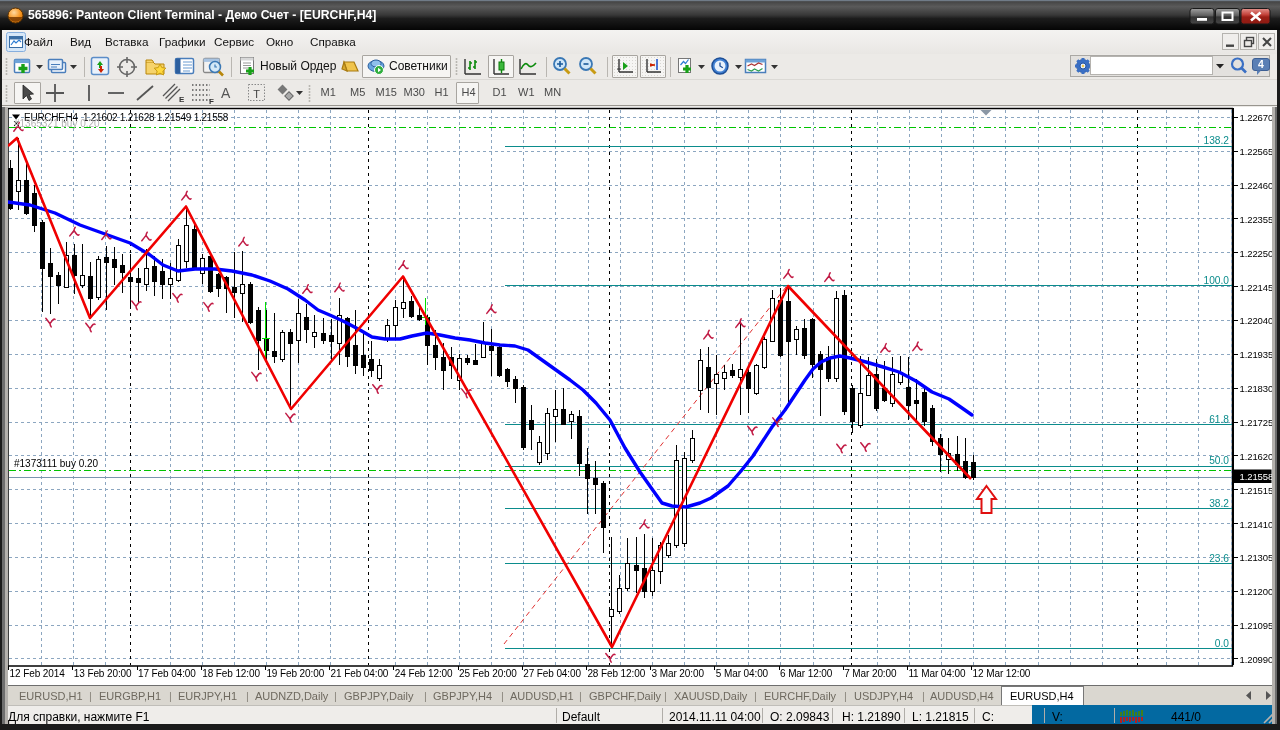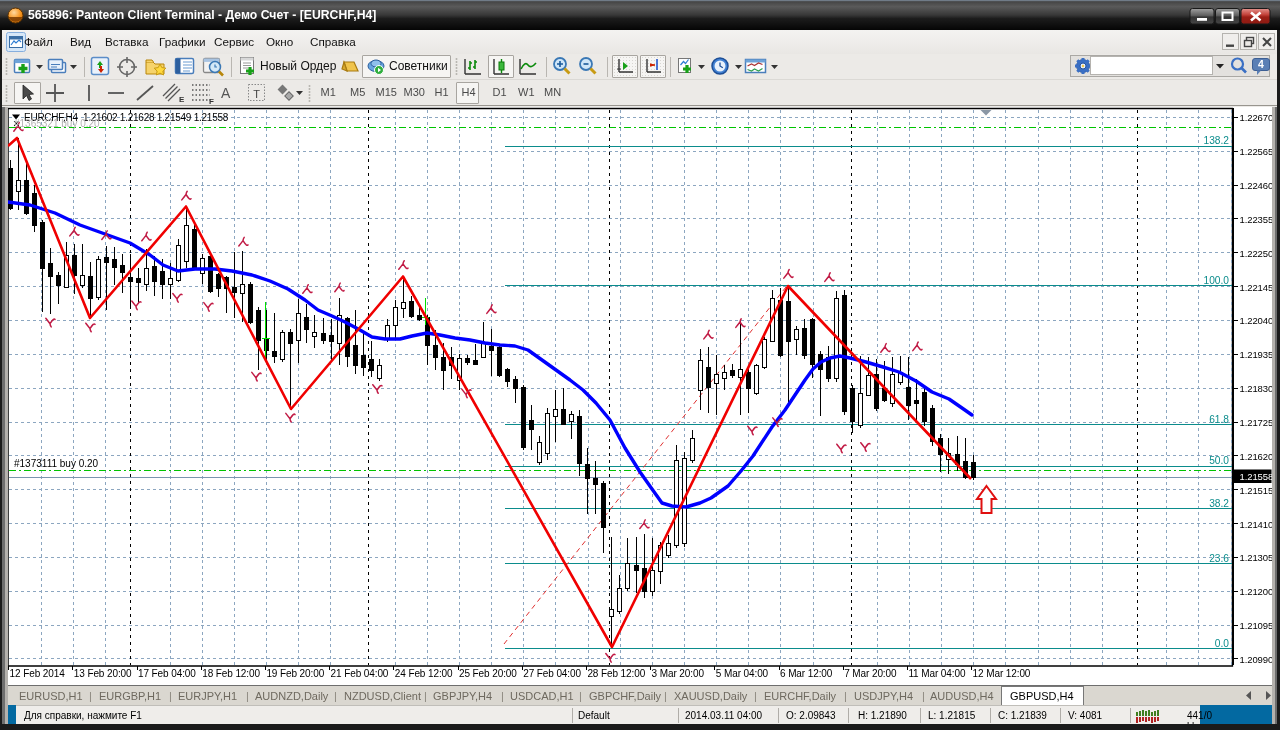--- a/index.html
+++ b/index.html
@@ -10,21 +10,21 @@
 #tb1 {position:absolute;left:0;top:54px;width:1280px;height:26px;background:#ECEAE7;border-bottom:1px solid #dbd9d5}
 #tb2 {position:absolute;left:0;top:80px;width:1280px;height:26px;background:#ECEAE7}
 .tbtext {position:absolute;top:5px;font-size:12px;color:#111}
 .tf {position:absolute;top:6px;font-size:11px;color:#4a4a4a}
 .pressed {position:absolute;background:#f6f5f3;border:1px solid #a8a5a0;border-radius:1px}
 .pressed.dotted {background-image:radial-gradient(#d8d6d2 1px,transparent 1px);background-size:3px 3px}
 .wbtn {position:absolute;top:3px;width:17px;height:17px;background:#f0eeec;border:1px solid #b5b3af}
 #mdi {position:absolute;left:0;top:105px;width:1280px;height:580px;background:#ECEAE7;border-top:1px solid #98958f}
 #mdi-inner {position:absolute;left:2px;top:1px;width:1276px;height:578px;background:#fff}
 #tabs {position:absolute;left:0;top:685px;width:1280px;height:20px;background:#DAD7D0;border-top:1px solid #6e6e6e;font-size:11px}
-#status {position:absolute;left:16px;top:705px;width:1184px;height:19px;background:#EFEDEA;border-top:1px solid #c0beb9;font-size:10px;color:#000}
+#status {position:absolute;left:0;top:705px;width:1032px;height:19px;background:#EFEDEA;border-top:1px solid #c0beb9;font-size:12px;color:#000}
 #bottom-edge {position:absolute;left:0;top:724px;width:1280px;height:6px;background:#1b1b1b}
 #left-edge {position:absolute;left:0;top:30px;width:2px;height:700px;background:#1b1b1b}
 #right-edge {position:absolute;left:1277px;top:30px;width:3px;height:700px;background:#1b1b1b}
 svg {display:block}
 </style></head>
 <body>
 <div id="wrap">
 <div id="titlebar">
 <svg width="1280" height="30" style="position:absolute;left:0;top:0">
 <defs>
@@ -759,50 +759,50 @@
 <line x1="907.4" y1="665.5" x2="907.4" y2="669.5" stroke="#000" stroke-width="1" shape-rendering="crispEdges"></line>
 <text x="908.4" y="677" font-family="Liberation Sans" font-size="10" letter-spacing="-0.1" fill="#000">11 Mar 04:00</text>
 <line x1="971.6" y1="665.5" x2="971.6" y2="669.5" stroke="#000" stroke-width="1" shape-rendering="crispEdges"></line>
 <text x="972.6" y="677" font-family="Liberation Sans" font-size="10" letter-spacing="-0.1" fill="#000">12 Mar 12:00</text>
 </svg>
 <div id="tabs">
       <span style="position:absolute;left:19px;top:4px;color:#6e695f">EURUSD,H1</span>
       <span style="position:absolute;left:99px;top:4px;color:#6e695f">EURGBP,H1</span>
       <span style="position:absolute;left:178px;top:4px;color:#6e695f">EURJPY,H1</span>
       <span style="position:absolute;left:255px;top:4px;color:#6e695f">AUDNZD,Daily</span>
-      <span style="position:absolute;left:344px;top:4px;color:#6e695f">NZDUSD,Client</span>
+      <span style="position:absolute;left:344px;top:4px;color:#6e695f">GBPJPY,Daily</span>
       <span style="position:absolute;left:433px;top:4px;color:#6e695f">GBPJPY,H4</span>
-      <span style="position:absolute;left:510px;top:4px;color:#6e695f">USDCAD,H1</span>
+      <span style="position:absolute;left:510px;top:4px;color:#6e695f">AUDUSD,H1</span>
       <span style="position:absolute;left:589px;top:4px;color:#6e695f">GBPCHF,Daily</span>
       <span style="position:absolute;left:674px;top:4px;color:#6e695f">XAUUSD,Daily</span>
       <span style="position:absolute;left:764px;top:4px;color:#6e695f">EURCHF,Daily</span>
       <span style="position:absolute;left:854px;top:4px;color:#6e695f">USDJPY,H4</span>
       <span style="position:absolute;left:930px;top:4px;color:#6e695f">AUDUSD,H4</span>
       <span style="position:absolute;left:89px;top:4px;color:#8a867d">|</span>
       <span style="position:absolute;left:169px;top:4px;color:#8a867d">|</span>
       <span style="position:absolute;left:246px;top:4px;color:#8a867d">|</span>
       <span style="position:absolute;left:334px;top:4px;color:#8a867d">|</span>
       <span style="position:absolute;left:424px;top:4px;color:#8a867d">|</span>
       <span style="position:absolute;left:501px;top:4px;color:#8a867d">|</span>
       <span style="position:absolute;left:579px;top:4px;color:#8a867d">|</span>
       <span style="position:absolute;left:664px;top:4px;color:#8a867d">|</span>
       <span style="position:absolute;left:754px;top:4px;color:#8a867d">|</span>
       <span style="position:absolute;left:844px;top:4px;color:#8a867d">|</span>
       <span style="position:absolute;left:922px;top:4px;color:#8a867d">|</span>
       <div style="position:absolute;left:1001px;top:0px;width:83px;height:19px;background:#fff;border:1px solid #777;border-bottom:none"></div>
-      <span style="position:absolute;left:1010px;top:4px;color:#000">GBPUSD,H4</span>
+      <span style="position:absolute;left:1010px;top:4px;color:#000">EURUSD,H4</span>
       <svg width="36" height="19" style="position:absolute;left:1242px;top:0">
         <path d="M9 5 l-5 4.5 l5 4.5 z" fill="#555"></path>
         <path d="M24 5 l5 4.5 l-5 4.5 z" fill="#555"></path>
       </svg>
     </div>
 <div id="status">
       <span style="position:absolute;left:8px;top:3.5px">Для справки, нажмите F1</span>
       <span style="position:absolute;left:562px;top:3.5px">Default</span>
-      <span style="position:absolute;left:669px;top:3.5px">2014.03.11 04:00</span>
+      <span style="position:absolute;left:669px;top:3.5px">2014.11.11 04:00</span>
       <span style="position:absolute;left:770px;top:3.5px">O: 2.09843</span>
       <span style="position:absolute;left:842px;top:3.5px">H: 1.21890</span>
       <span style="position:absolute;left:912px;top:3.5px">L: 1.21815</span>
       <span style="position:absolute;left:982px;top:3.5px">C: 1.21839</span>
       <span style="position:absolute;left:1052px;top:3.5px">V: 4081</span>
       <span style="position:absolute;left:1171px;top:3.5px">441/0 kb</span>
       <div style="position:absolute;left:556px;top:2px;width:1px;height:15px;background:#b0ada8"></div>
       <div style="position:absolute;left:662px;top:2px;width:1px;height:15px;background:#b0ada8"></div>
       <div style="position:absolute;left:762px;top:2px;width:1px;height:15px;background:#b0ada8"></div>
       <div style="position:absolute;left:832px;top:2px;width:1px;height:15px;background:#b0ada8"></div>

